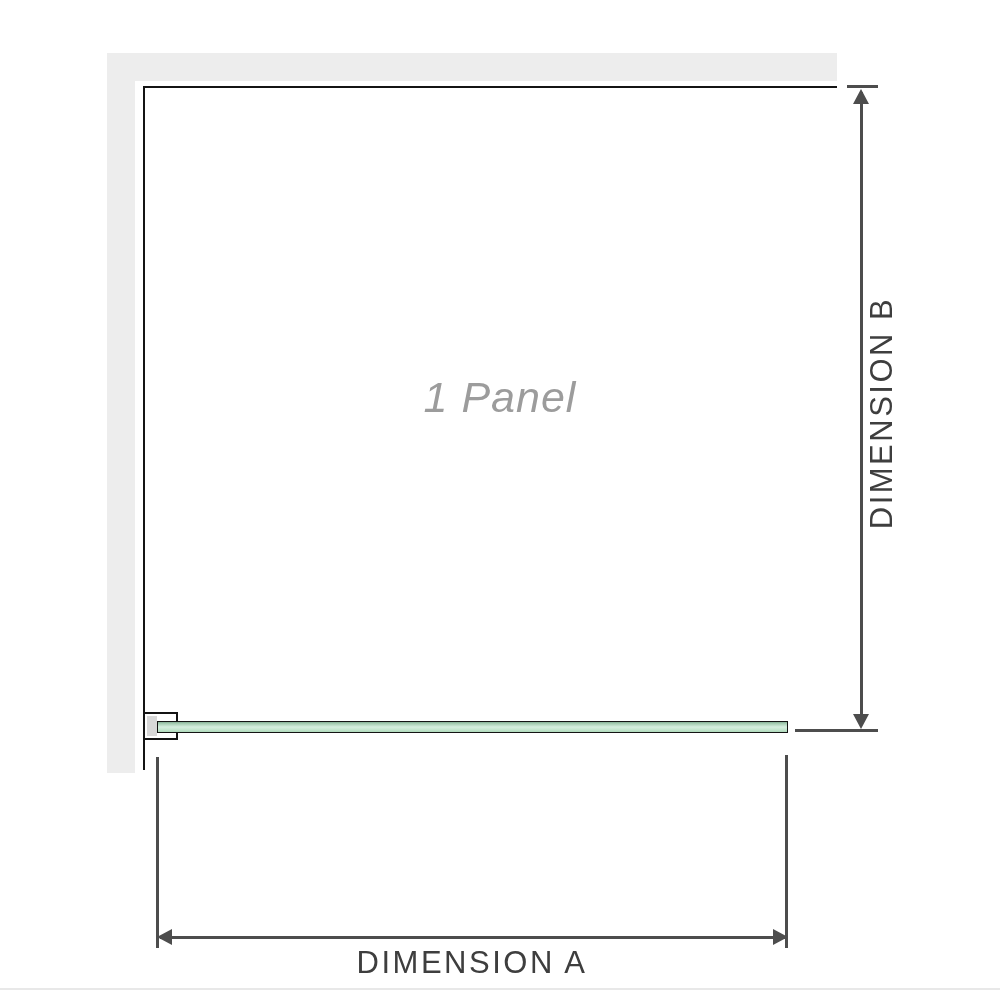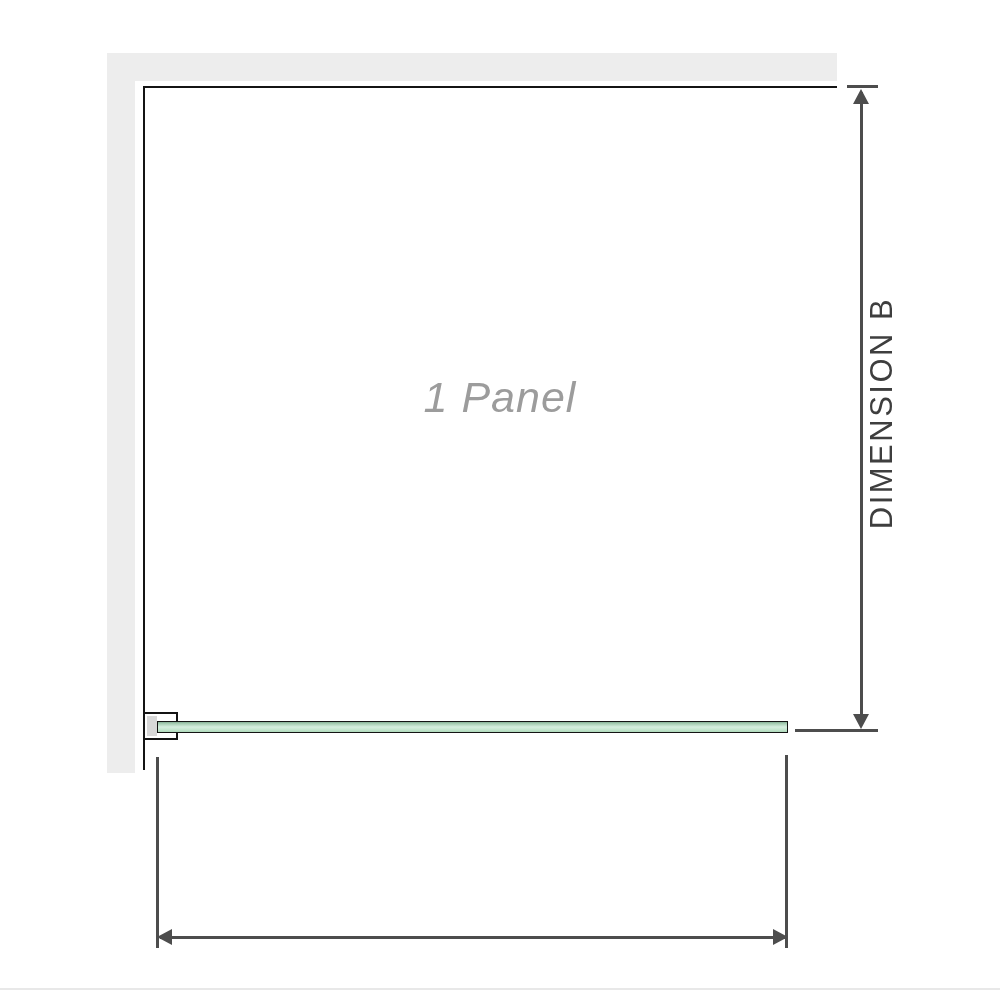--- a/index.html
+++ b/index.html
@@ -136,16 +136,17 @@
   <div class="abs dim dim-b-line"></div>
   <div class="abs arrow arrow-up"></div>
   <div class="abs arrow arrow-down"></div>
   <div class="abs dim-label dim-b-label">DIMENSION B</div>
 
   <div class="abs dim dim-a-ext-left"></div>
   <div class="abs dim dim-a-ext-right"></div>
   <div class="abs dim dim-a-line"></div>
   <div class="abs arrow arrow-left"></div>
   <div class="abs arrow arrow-right"></div>
+  <div class="abs dim-label dim-a-label">DIMENSION A</div>
 
   <div class="abs bottom-divider"></div>
 
 </div>
 
 </body></html>

